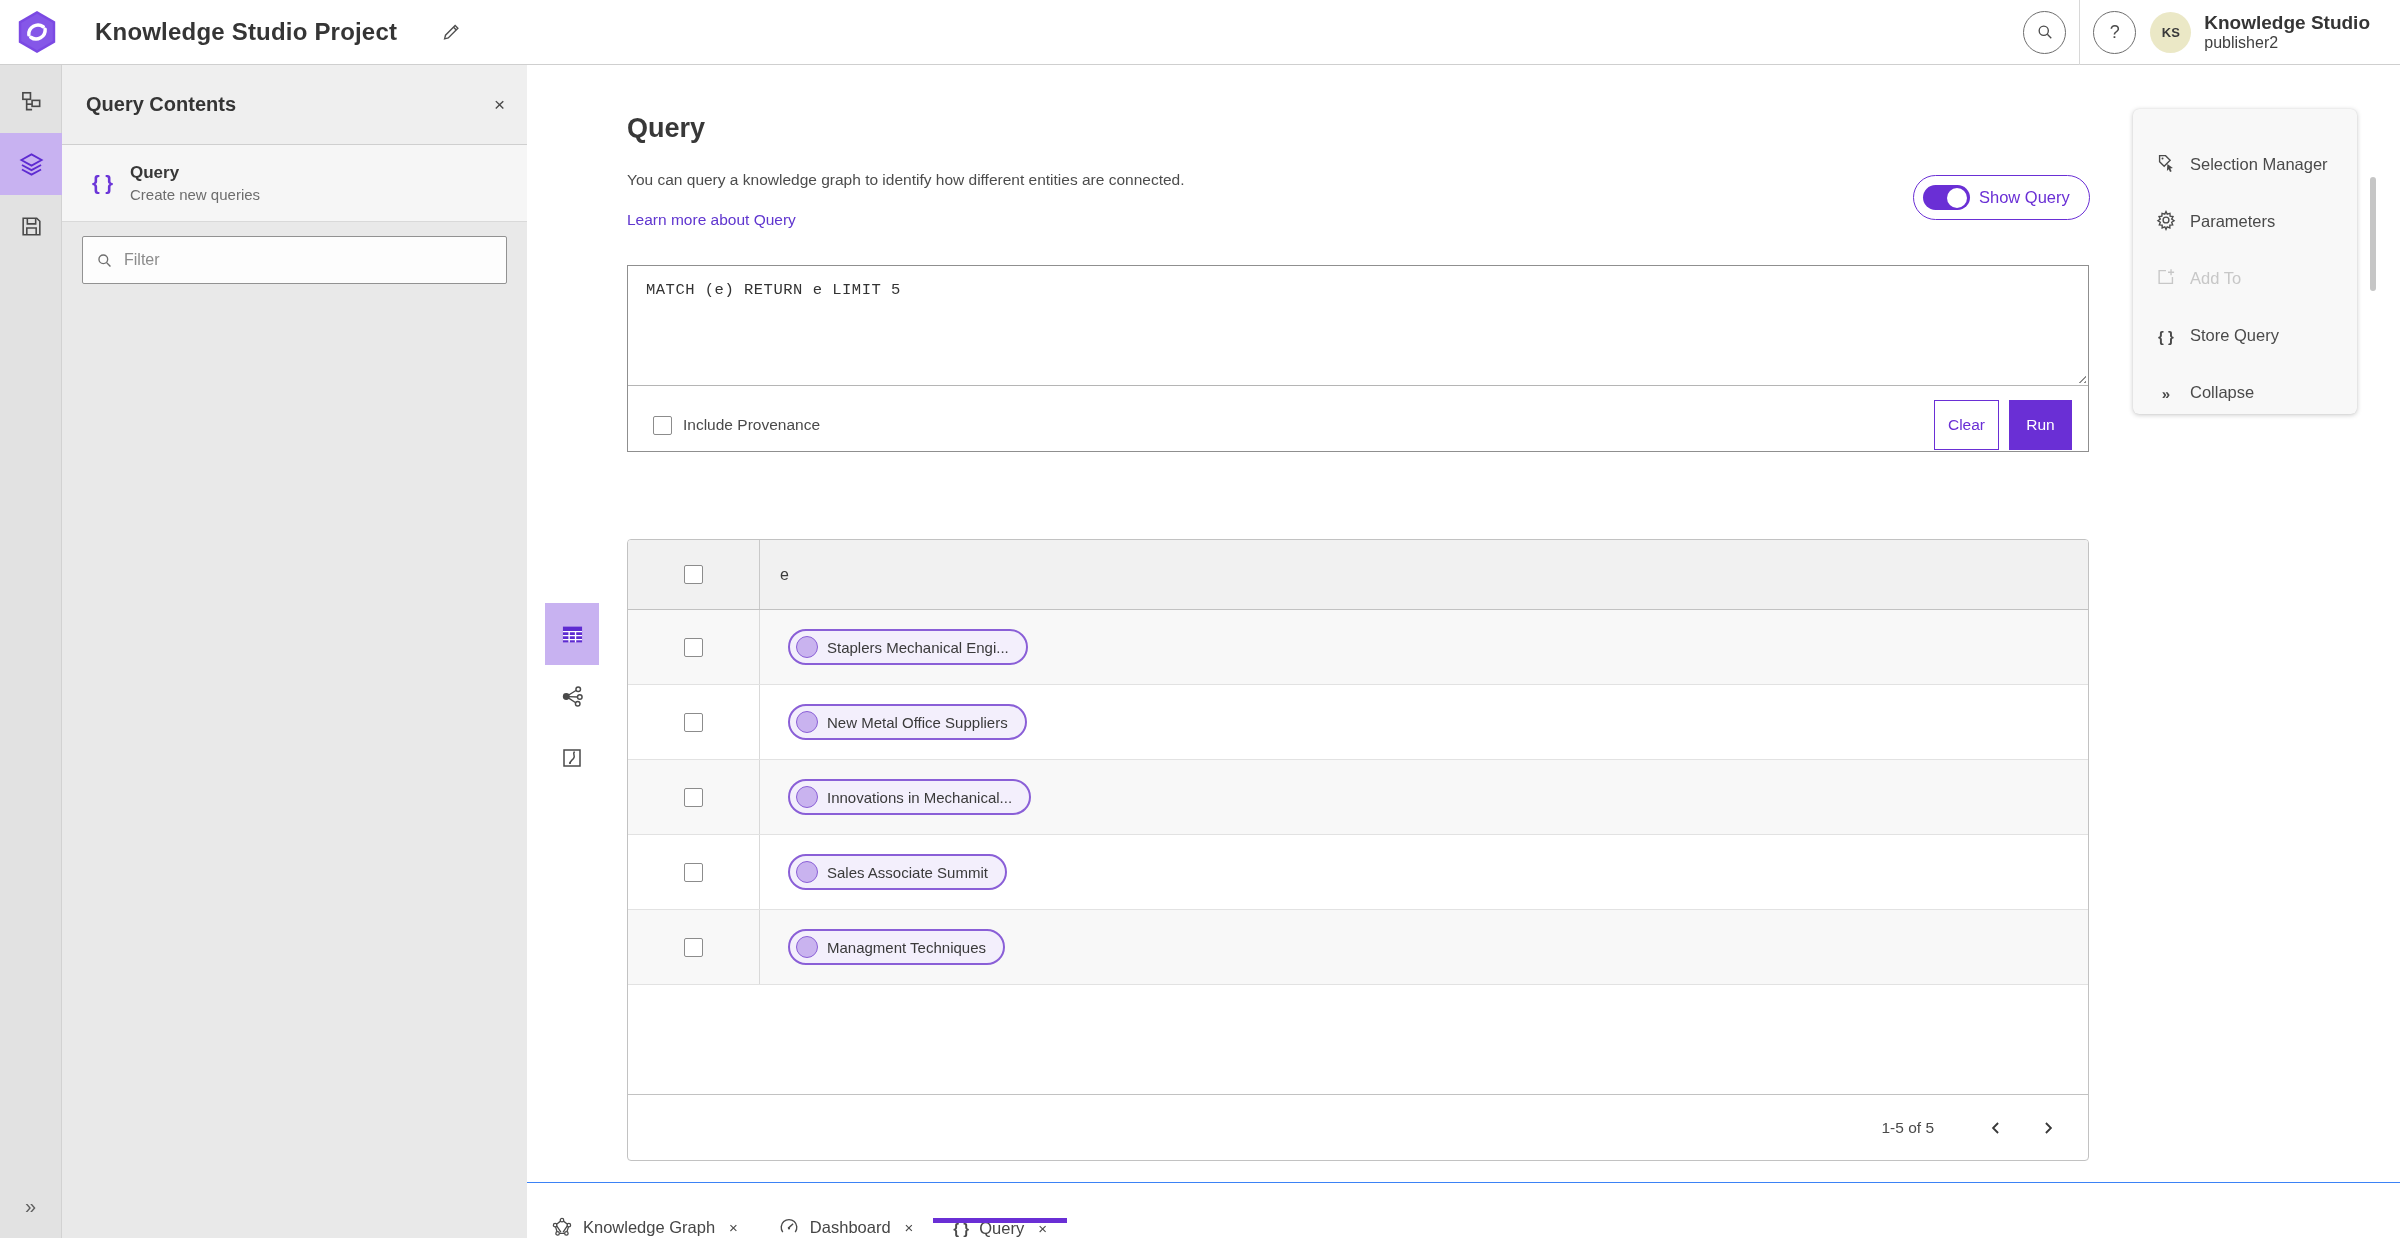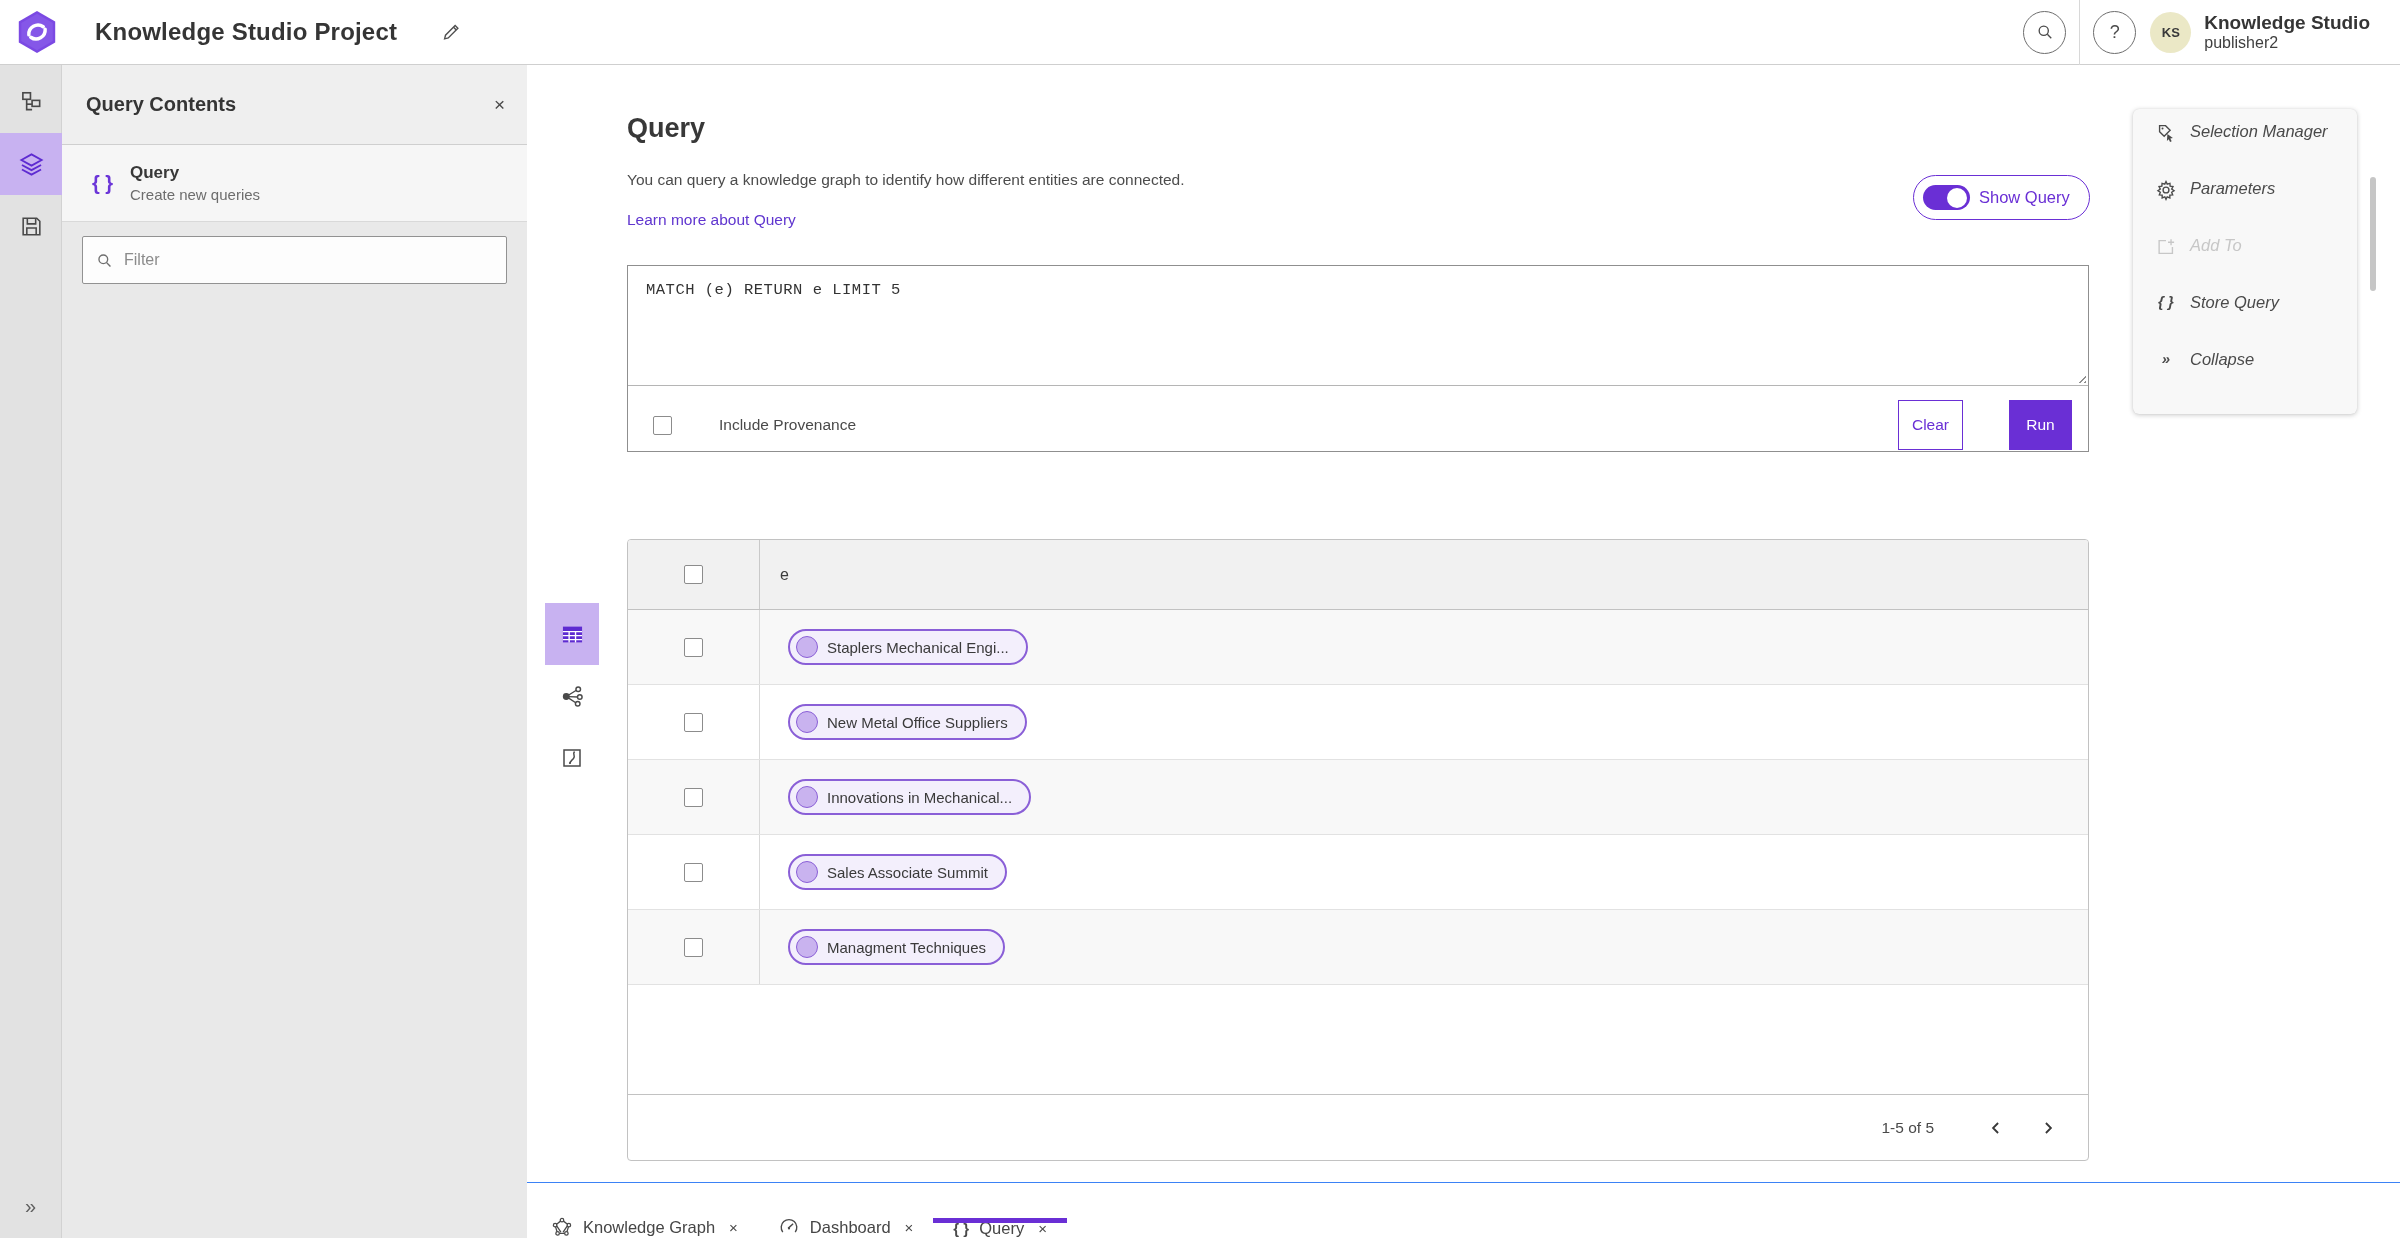--- a/index.html
+++ b/index.html
@@ -110,21 +110,21 @@
     font-family:"Liberation Mono","DejaVu Sans Mono",monospace;
     font-size:15.5px; color:#333; letter-spacing:.5px; cursor:text;
   }
   .resize-grip {
     position:absolute; right:2px; bottom:2px; width:11px; height:11px;
     background:repeating-linear-gradient(135deg, transparent 0 2.5px, #8f8f8f 2.5px 3.8px);
     clip-path:polygon(100% 0, 100% 100%, 0 100%); cursor:nwse-resize;
   }
   .query-toolbar {
     border-top:1px solid #b5b5b5; height:67px;
-    display:flex; align-items:center; padding:12px 16px 0 25px;gap:36px;
+    display:flex; align-items:center; padding:12px 16px 0 25px;
   }
   .checkbox {
     appearance:none; -webkit-appearance:none; width:19px; height:19px;
     border:1px solid #8c8c8c; border-radius:2px; background:#fff; cursor:pointer; flex:0 0 auto;
   }
   .prov-label { margin-left:11px; font-size:15.5px; color:#4a4a4a; }
   .btn-clear {
     margin-left:auto; width:65px; height:50px; background:#fff;
     border:1px solid #6a2fd5; color:#6a2fd5; font-size:15.5px; cursor:pointer;
     font-family:"Liberation Sans","DejaVu Sans",sans-serif;
@@ -177,21 +177,21 @@
   .pager-btn { width:36px; height:36px; background:none; border:none; cursor:pointer; color:#383838; display:flex; align-items:center; justify-content:center; }
   .pager-btn + .pager-btn { margin-left:16px; }
 
   
   .tools-card {
     position:absolute; left:1606px; top:44px; width:224px; height:305px;
     background:#f8f8f8; border-radius:6px;
     box-shadow:0 1px 5px rgba(0,0,0,.22), 0 0 1px rgba(0,0,0,.12);
     display:flex; flex-direction:column; justify-content:space-around; padding:10px 0;
   }
-  .tool-item { display:flex; align-items:flex-start; padding-left:21px; height:52px; background:none; border:none; cursor:pointer; color:#4a4a4a; font-family:"Liberation Sans","DejaVu Sans",sans-serif;font-style:italic; }
+  .tool-item { display:flex; align-items:flex-end; padding-left:21px; height:52px; background:none; border:none; cursor:pointer; color:#4a4a4a; font-family:"Liberation Sans","DejaVu Sans",sans-serif; }
   .tool-item .t-icon { width:24px; display:flex; justify-content:center; font-size:15px; font-weight:700; }
   .tool-label { margin-left:12px; font-size:16.5px; color:#4a4a4a; }
   .tool-item.disabled { cursor:default; color:#c7c7c7; }
   .tool-item.disabled .tool-label { color:#c7c7c7; }
 
   .v-scroll-thumb { position:absolute; right:24px; top:112px; width:6px; height:114px; border-radius:3px; background:#c6c6c6; }
 
   
   .tabbar {
     position:absolute; left:0; right:0; bottom:0; height:56px;

